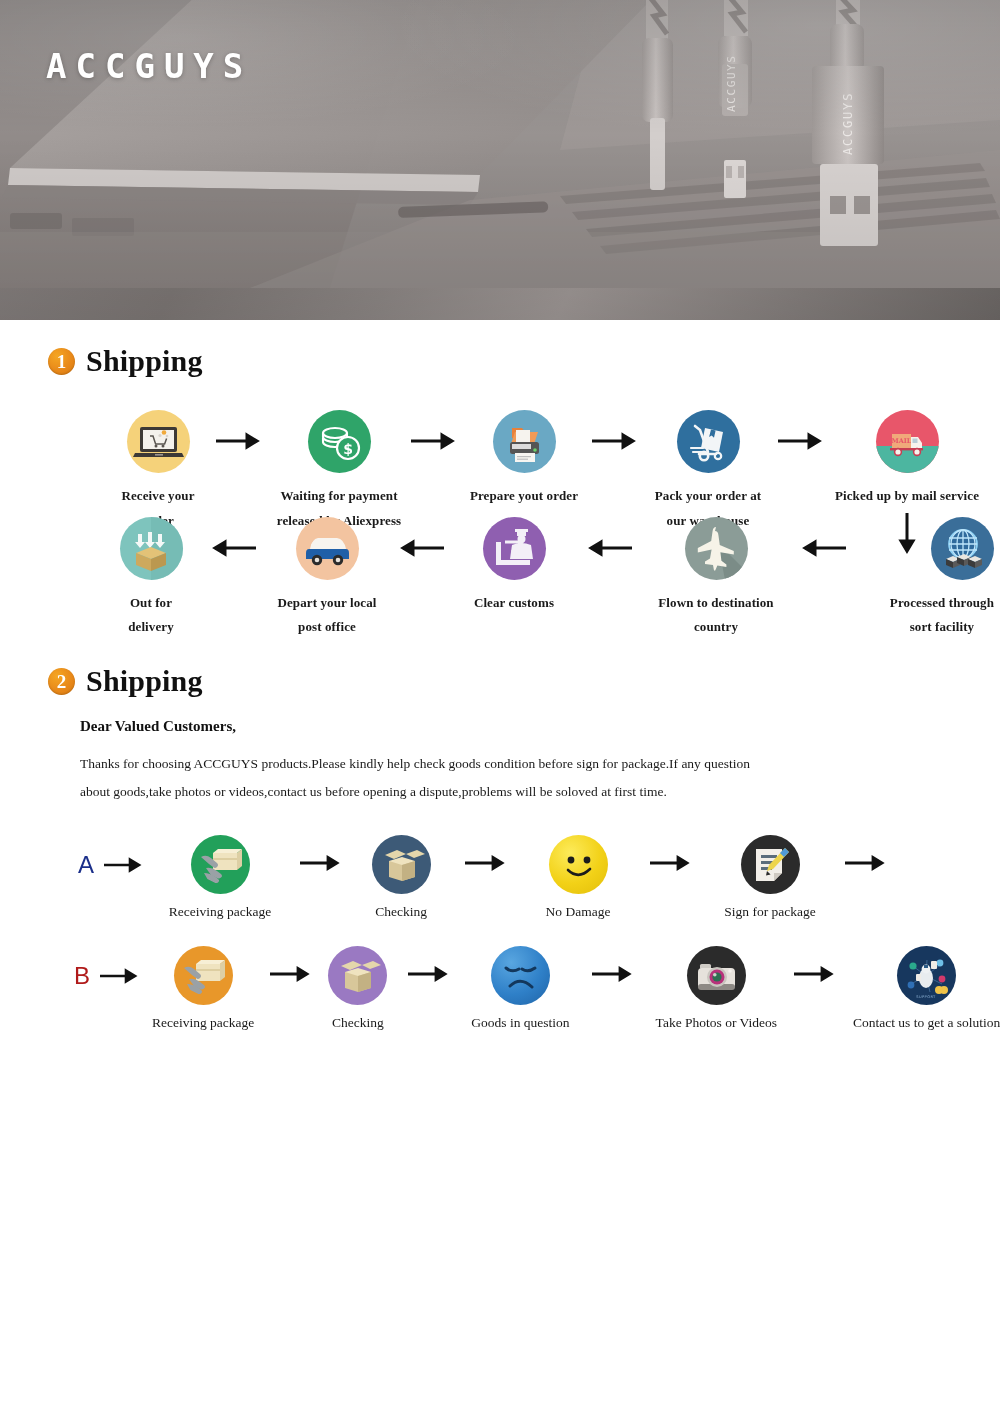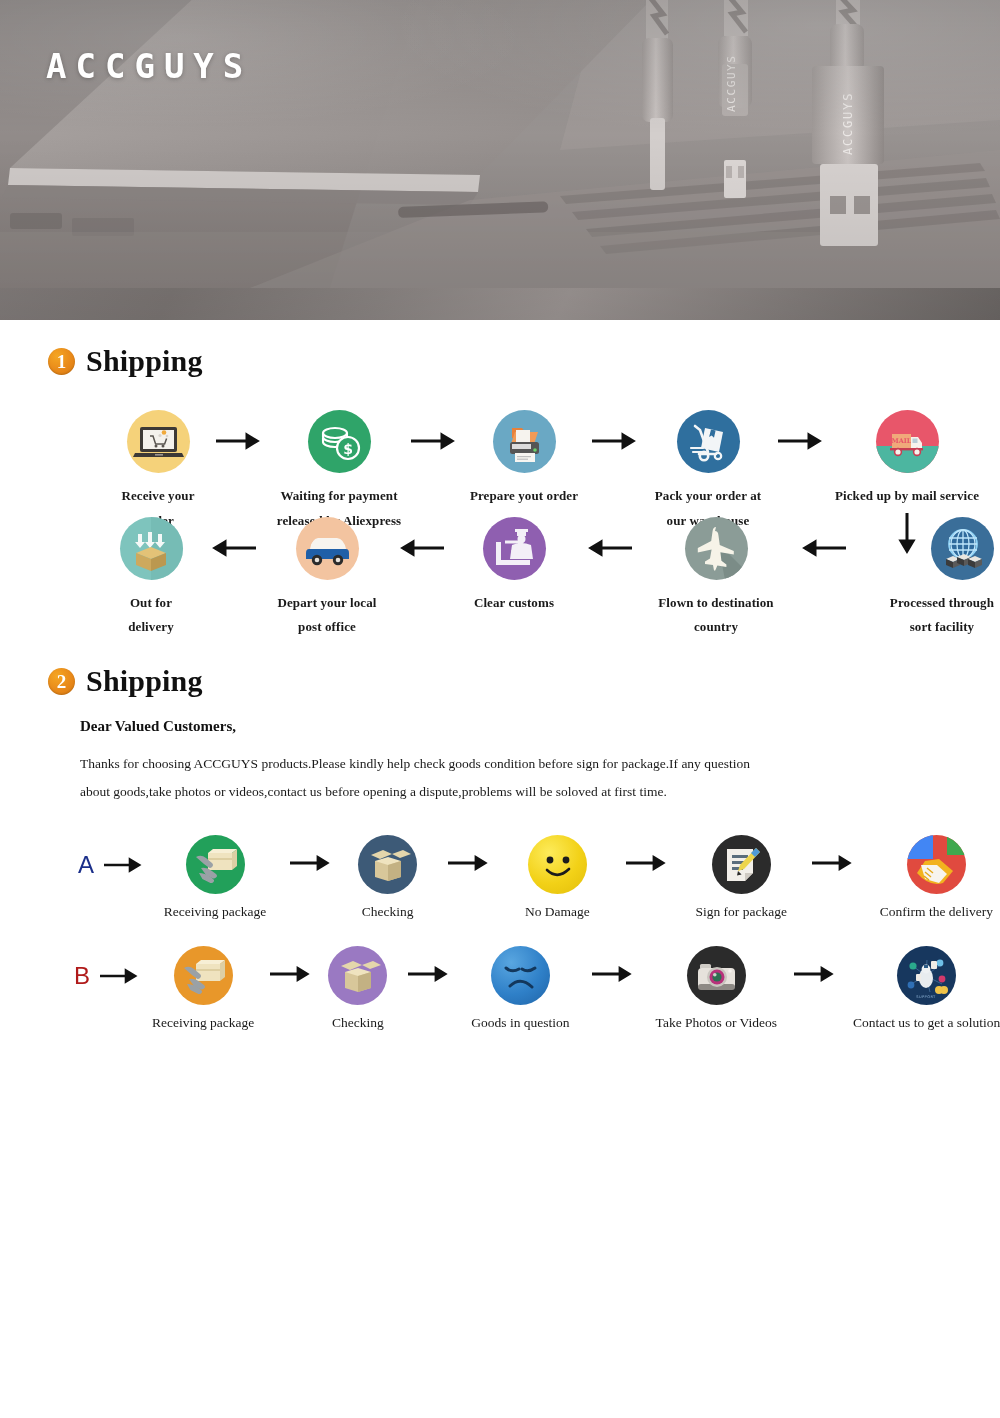--- a/index.html
+++ b/index.html
@@ -531,36 +531,20 @@
     </div>
     <div class="slabel">Sign for package</div>
   </div>
 
   <div style="width:80px;padding-top:20px;">
     <svg width="42" height="16" viewBox="0 0 42 16" style="margin:0 19px;">
         <path d="M0 8 H30 M28 2.5 l9 5.5 -9 5.5 Z" stroke="#111" stroke-width="2.8" fill="#111"></path>
       </svg>
   </div>
 
-  <div class="flow-step" style="width:138px;">
-    <div class="sicon" style="background:#e04a3f;">
-      <svg viewBox="0 0 59 59" width="59" height="59">
-        <path d="M0 0 h26 v24 H0 Z" fill="#4286f4"></path>
-        <path d="M40 0 h19 v20 H40 Z" fill="#3fa84e"></path>
-        <path d="M10 38 q12 14 26 10 l10 -12 -14 -12 -14 2 Z" fill="#f2b21f"></path>
-        <path d="M14 30 h16 l10 9 -8 9 -14 -4 Z" fill="#f7f4ee"></path>
-        <g stroke="#e6a91b" stroke-width="1.4">
-          <path d="M20 33 l6 5"></path>
-            <path d="M18 37 l6 5"></path>
-            <path d="M17 41 l5 4"></path>
-        </g>
-      </svg>
-    </div>
-    <div class="slabel">Confirm the delivery</div>
-  </div>
 </div>
 
 <div class="sflow" style="margin-top:26px; padding-left:74px;">
   <div style="display:flex;align-items:center;padding-top:18px;">
     <div class="ab-letter ab-b">B</div>
     <svg width="40" height="16" viewBox="0 0 40 16" style="margin-left:10px;">
         <path d="M0 8 H28 M26 2.5 l9 5.5 -9 5.5 Z" stroke="#111" stroke-width="2.6" fill="#111"></path>
       </svg>
   </div>
 

